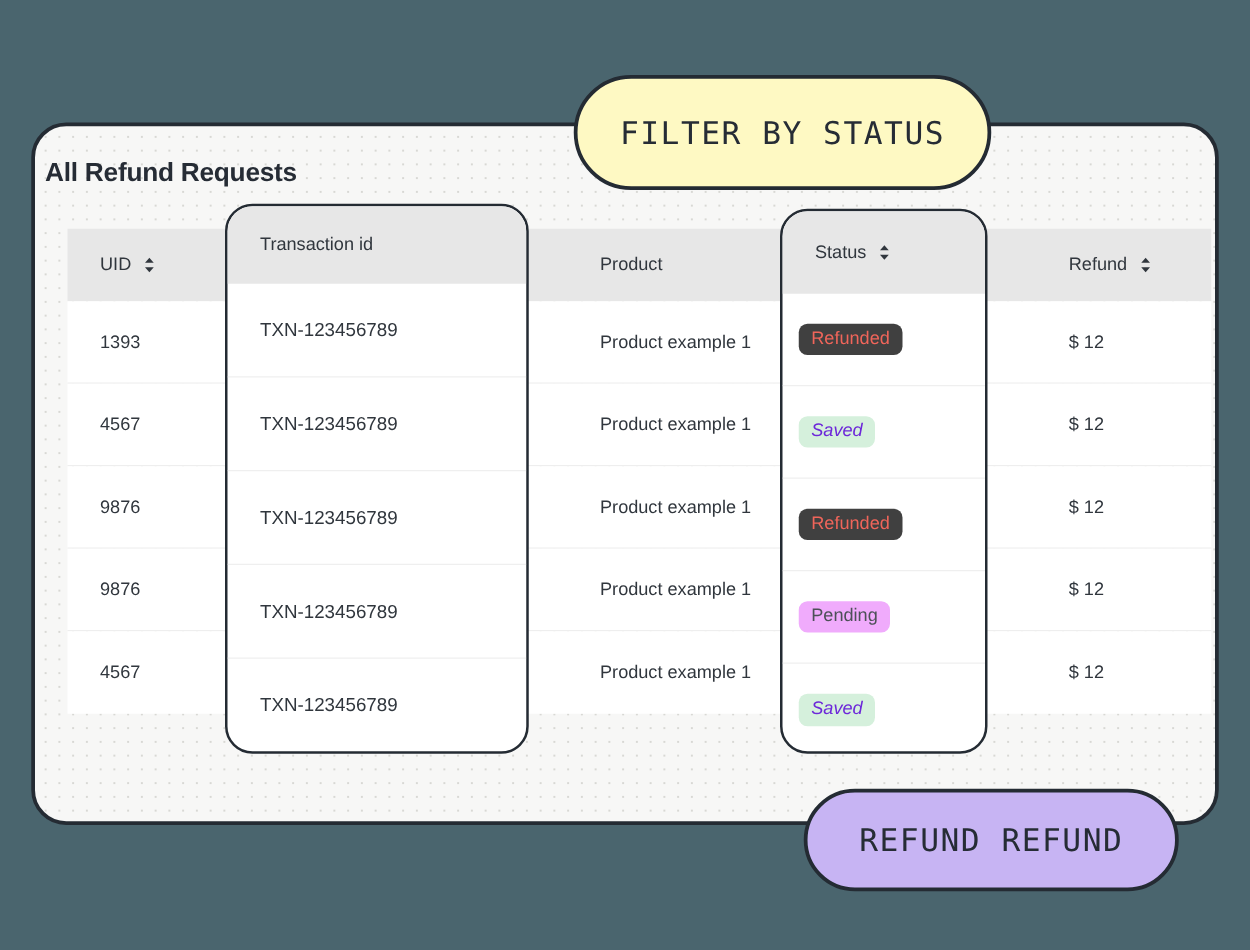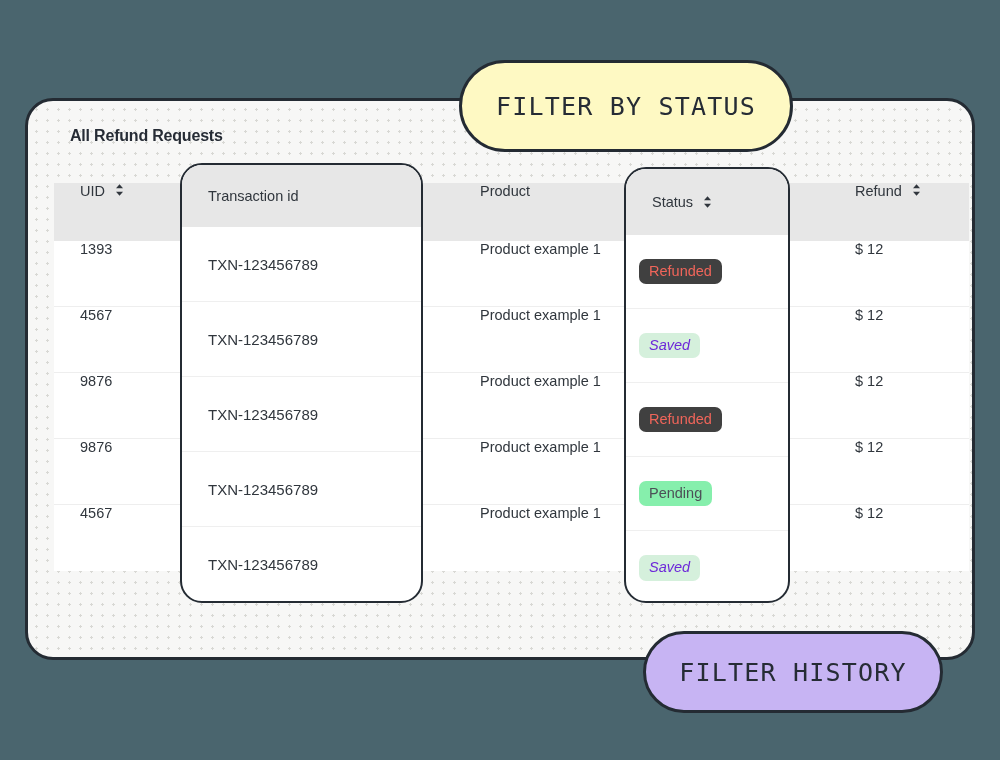--- a/index.html
+++ b/index.html
@@ -24,43 +24,44 @@
     background-image: radial-gradient(#d8d8d4 1px, transparent 1.1px);
     background-size: 11px 11px;
     background-position: 3px 3px;
     border: 3px solid #242b33;
     border-radius: 28px;
     overflow: hidden;
   }
 
   #page-title {
     position: absolute;
-    left: 42px;
+    left: 8px;
     top: 26px;
-    font-size: 16px;
+    font-size: 21px;
     font-weight: bold;
     color: #262c35;
     letter-spacing: -0.2px;
   }
 
   
   #base-table {
     position: absolute;
     left: 26px;
     top: 82px;
     width: 915px;
   }
 
   .trow {
     display: flex;
     width: 100%;
   }
 
   .tcell {
     display: flex;
+    align-items: center;
     padding-left: 26px;
     font-size: 14.5px;
     color: #30363d;
     flex: none;
   }
 
   .c-uid     { width: 155px; }
   .c-txn     { width: 245px; }
   .c-product { width: 200px; }
   .c-status  { width: 175px; }
@@ -138,21 +139,21 @@
   
   .badge {
     display: inline-block;
     padding: 4px 10px 5px;
     border-radius: 7px;
     font-size: 14.5px;
     line-height: 1.15;
   }
   .badge-refunded { background: #404040; color: #f0655a; }
   .badge-saved    { background: #d5f0dc; color: #6d28d9; font-style: italic; }
-  .badge-pending  { background: #86efac; color: #4c5057; }
+  .badge-pending  { background: #f0abfc; color: #4c5057; }
 
   
   .pill {
     position: absolute;
     display: flex;
     align-items: center;
     justify-content: center;
     border: 3px solid #242b33;
     border-radius: 999px;
     font-family: "DejaVu Sans Mono", monospace;
@@ -299,13 +300,13 @@
   </div>
   <div class="hl-cell">
     <span class="badge badge-pending">Pending</span>
   </div>
   <div class="hl-cell">
     <span class="badge badge-saved">Saved</span>
   </div>
 </div>
 
 <div id="pill-filter" class="pill">FILTER BY STATUS</div>
-<div id="pill-history" class="pill">FILTER HISTORY</div>
+<div id="pill-history" class="pill">REFUND REFUND</div>
 
 </body></html>

